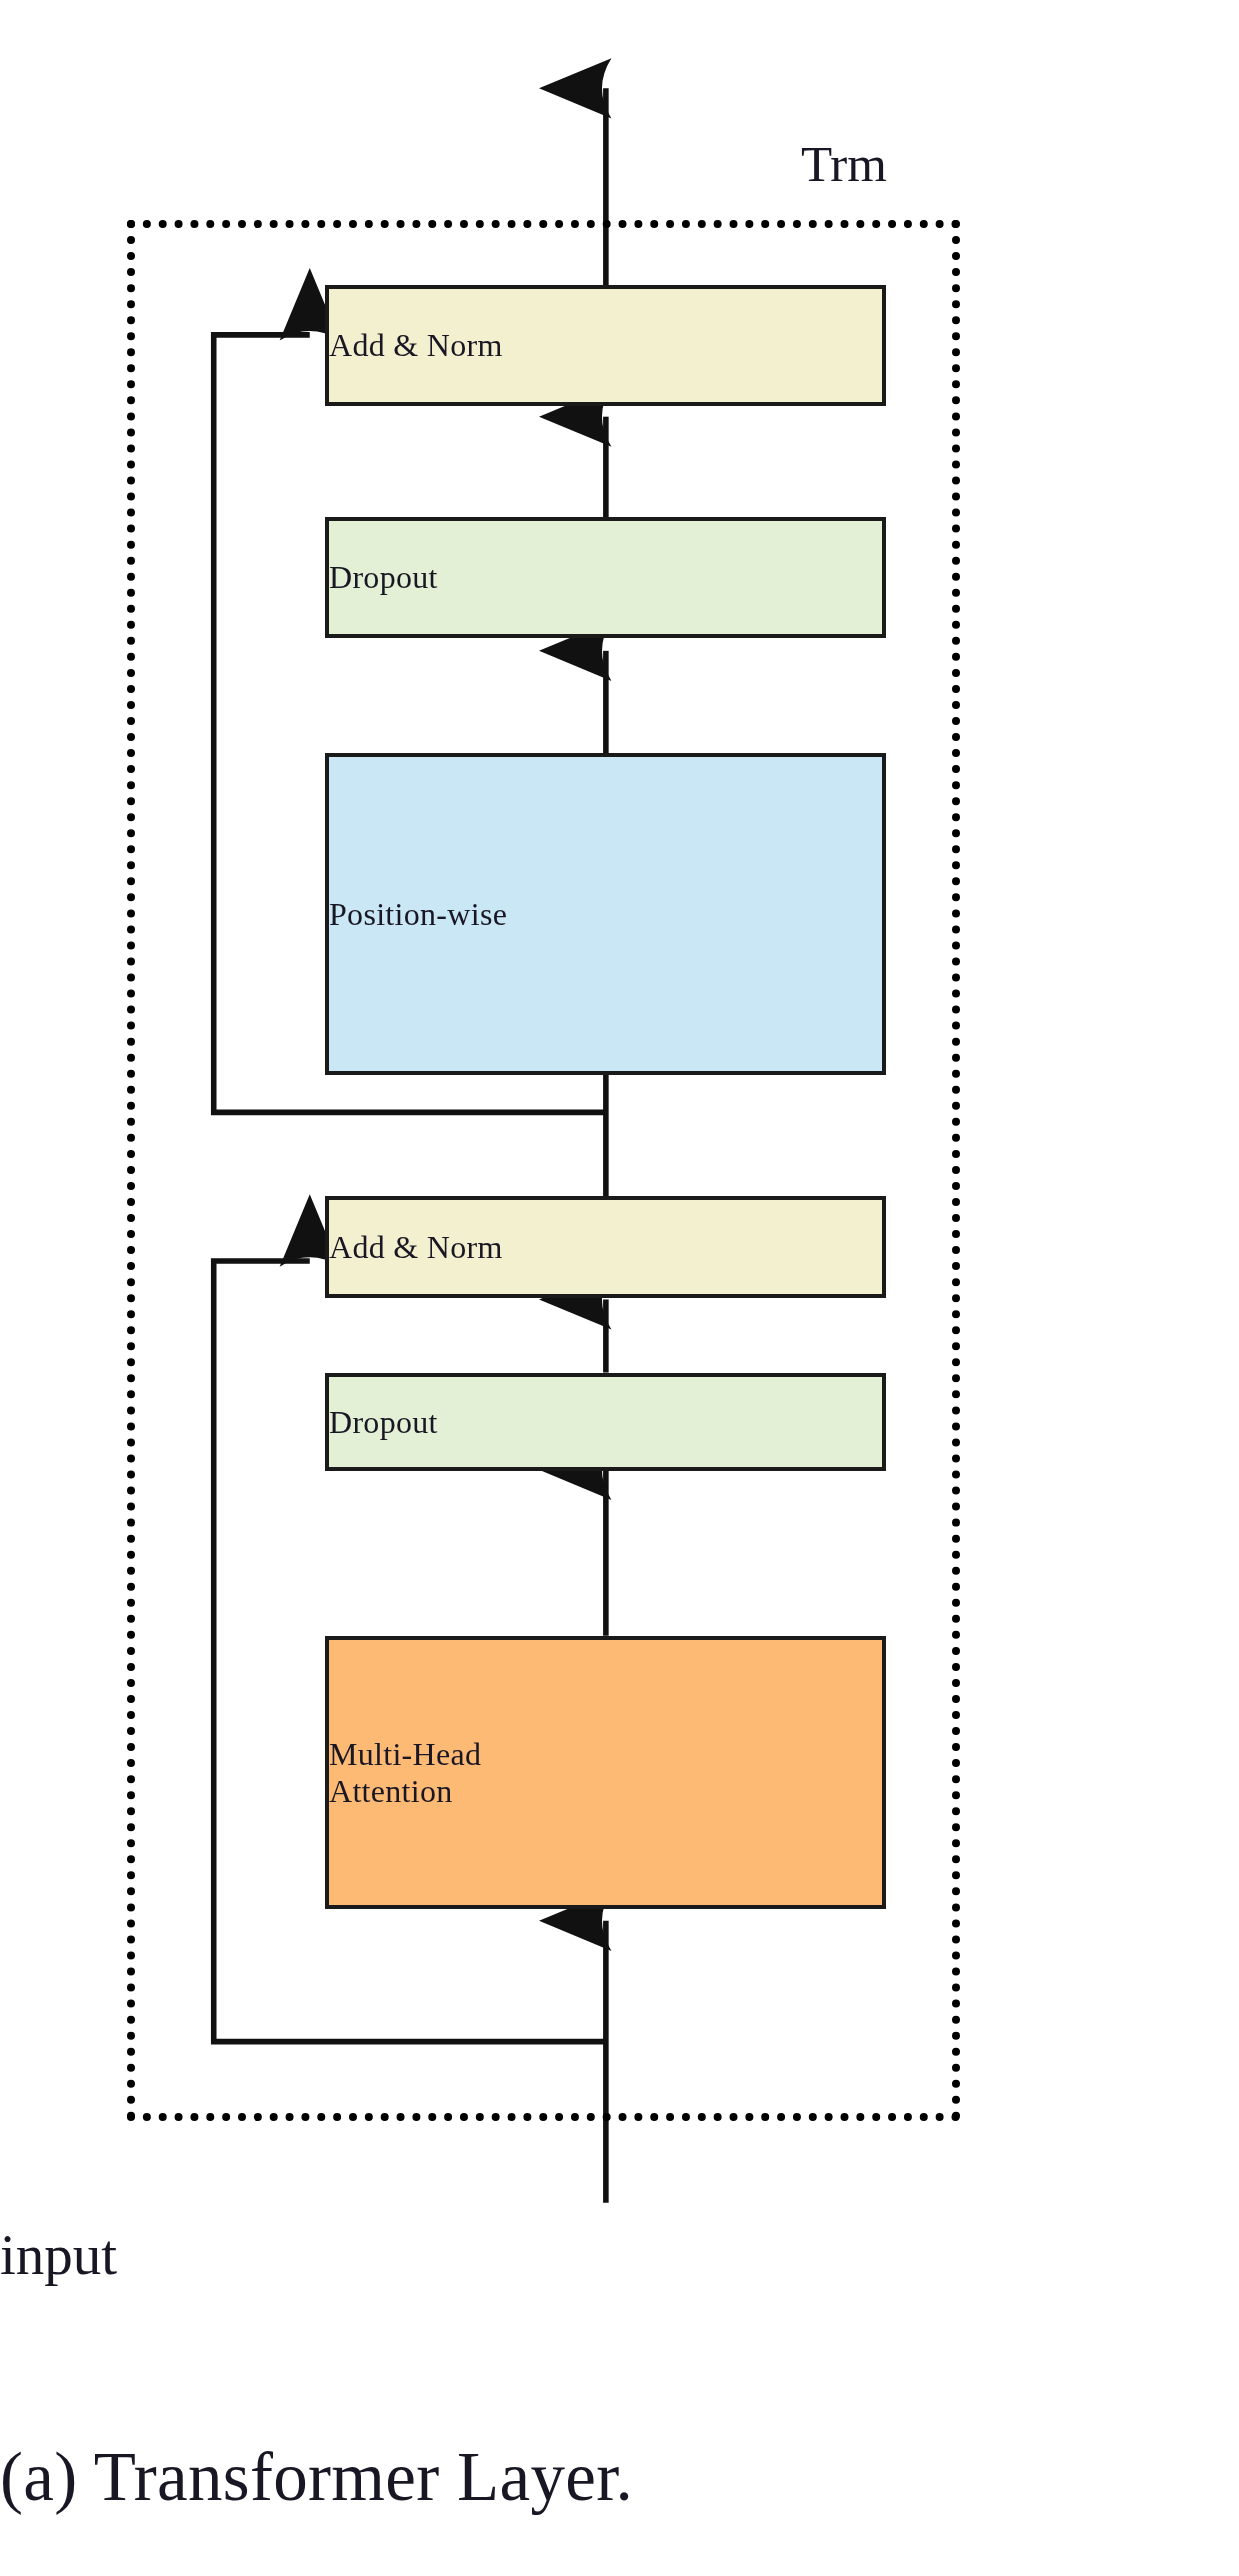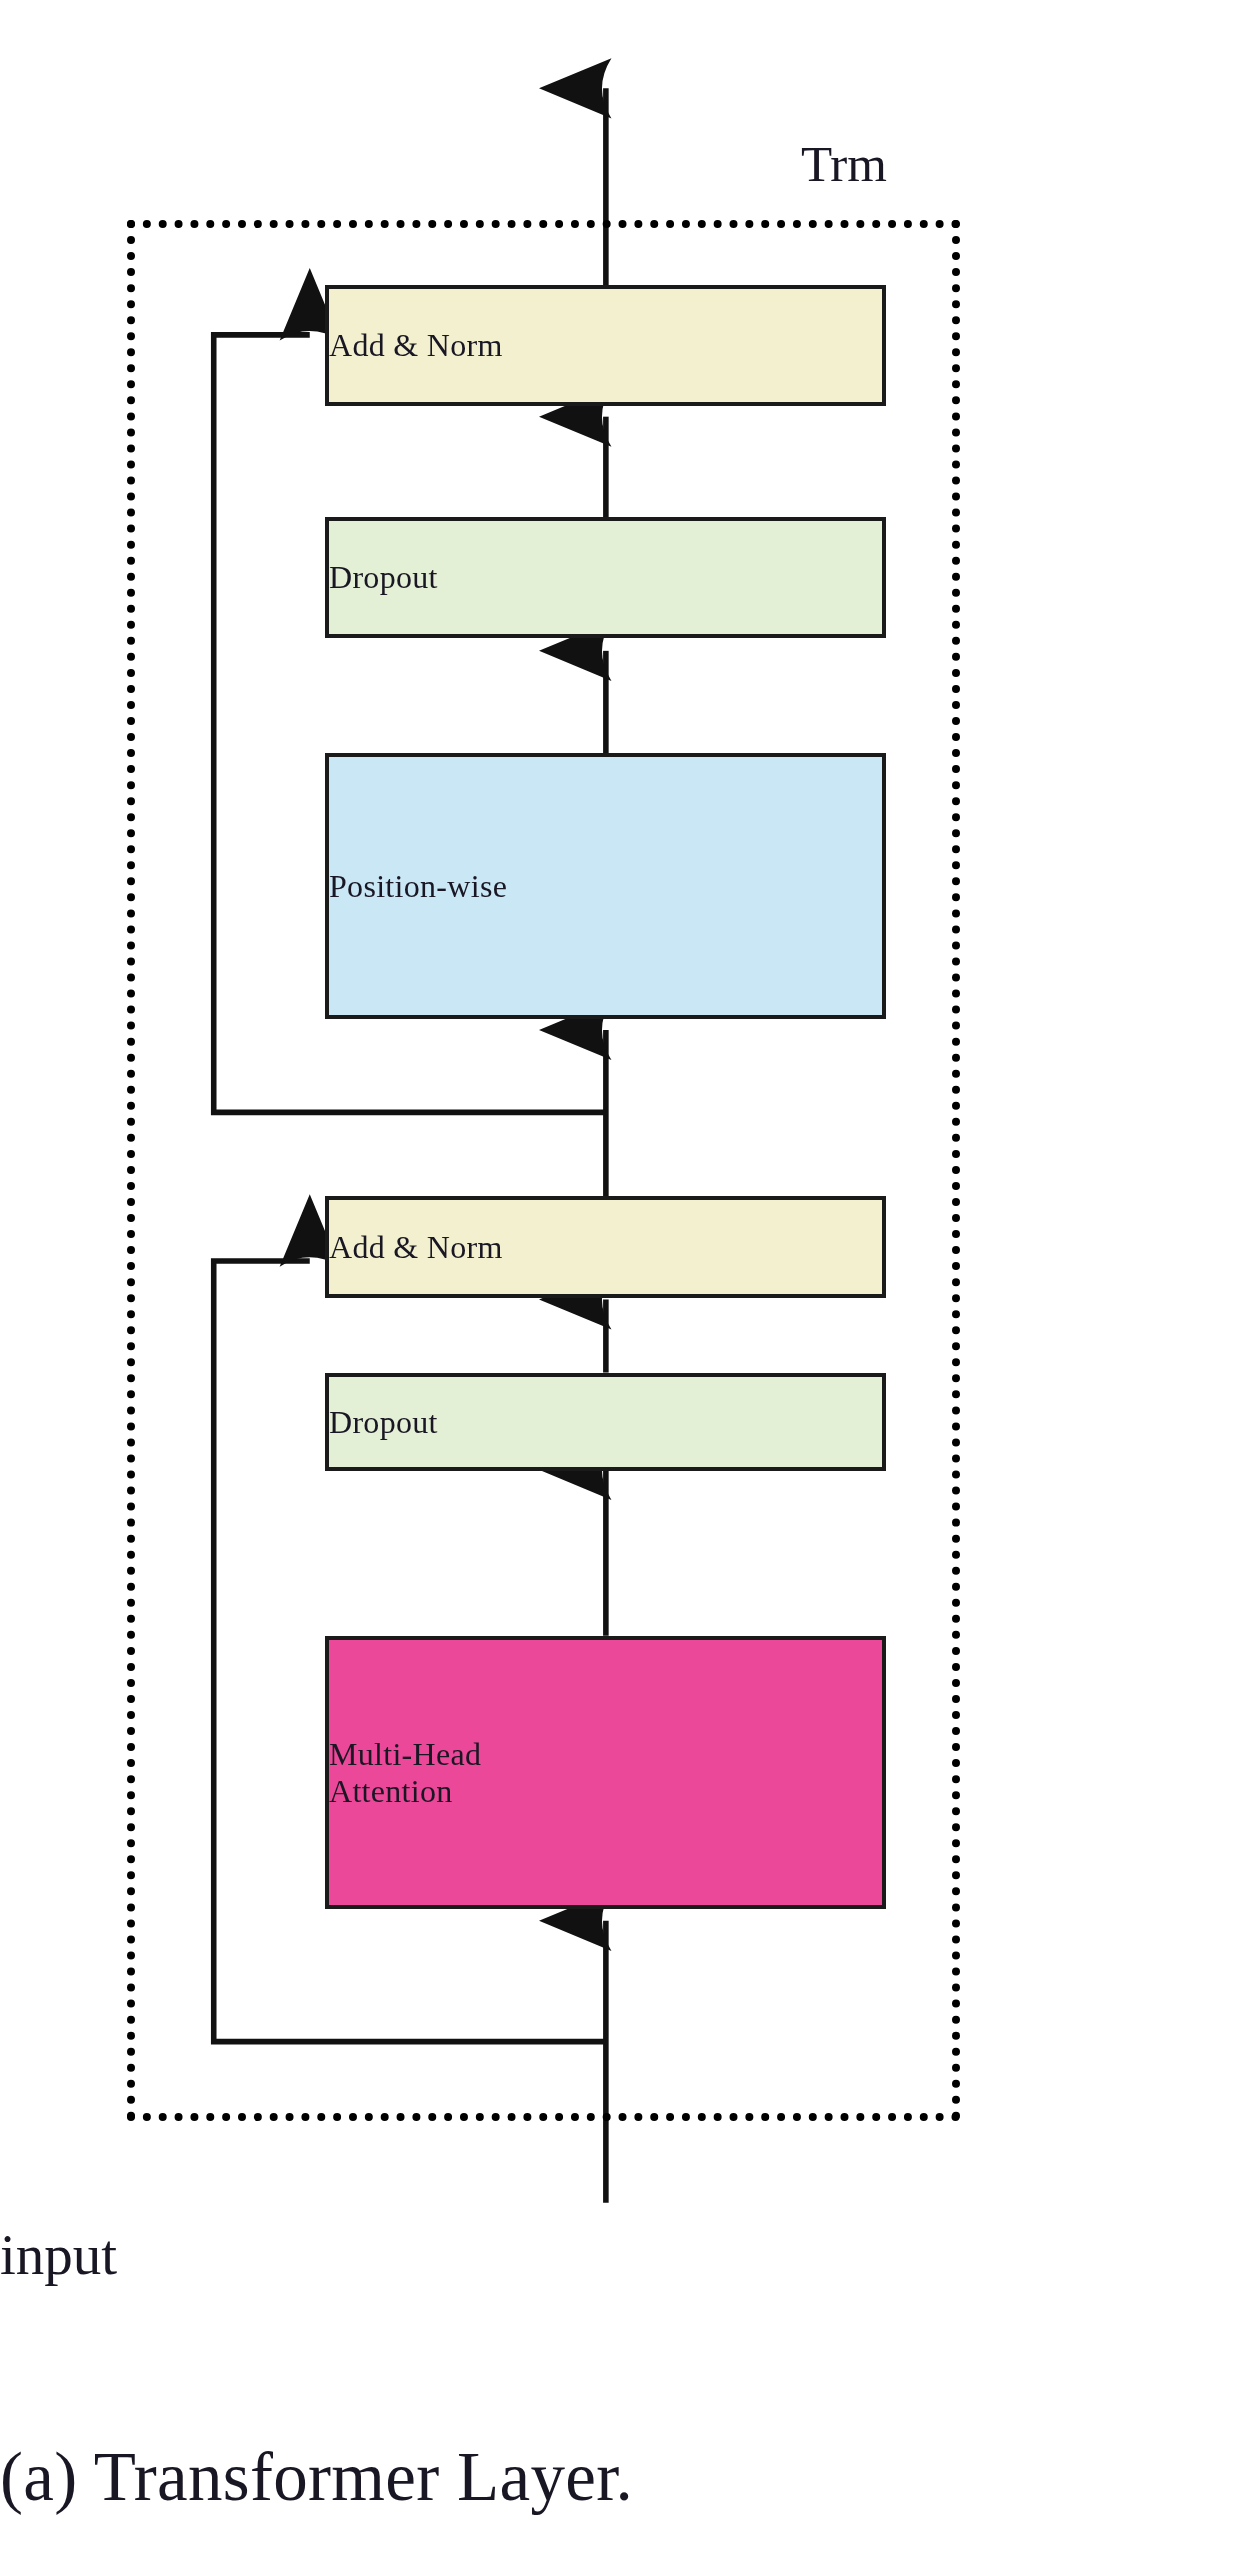--- a/index.html
+++ b/index.html
@@ -130,33 +130,33 @@
   </svg>
 
   <div class="node-box" id="box-add-norm-top" style="left:325px; top:285px; width:561px; height:121px; background:#f2f0ce;">
     <span>Add &amp; Norm</span>
   </div>
 
   <div class="node-box" id="box-dropout-top" style="left:325px; top:517px; width:561px; height:121px; background:#e4f0d5;">
     <span>Dropout</span>
   </div>
 
-  <div class="node-box" id="box-feed-forward" style="left:325px; top:753px; width:561px; height:266px; background:#c9e7f5;">
+  <div class="node-box" id="box-feed-forward" style="left:325px; top:753px; width:561px; height:322px; background:#c9e7f5;">
     <span>Position-wise</span>
   </div>
 
   <div class="node-box" id="box-add-norm-bottom" style="left:325px; top:1196px; width:561px; height:102px; background:#f2f0ce;">
     <span>Add &amp; Norm</span>
   </div>
 
   <div class="node-box" id="box-dropout-bottom" style="left:325px; top:1373px; width:561px; height:98px; background:#e4f0d5;">
     <span>Dropout</span>
   </div>
 
-  <div class="node-box" id="box-multi-head-attention" style="left:325px; top:1636px; width:561px; height:273px; background:#ec4899;">
+  <div class="node-box" id="box-multi-head-attention" style="left:325px; top:1636px; width:561px; height:273px; background:#fdba74;">
     <span>Multi-Head</span>
     <span class="line2">Attention</span>
   </div>
 
   <div class="free-label" id="input-label">input</div>
 
   <div class="free-label" id="figure-caption">(a) Transformer Layer.</div>
 
 </div>
 

